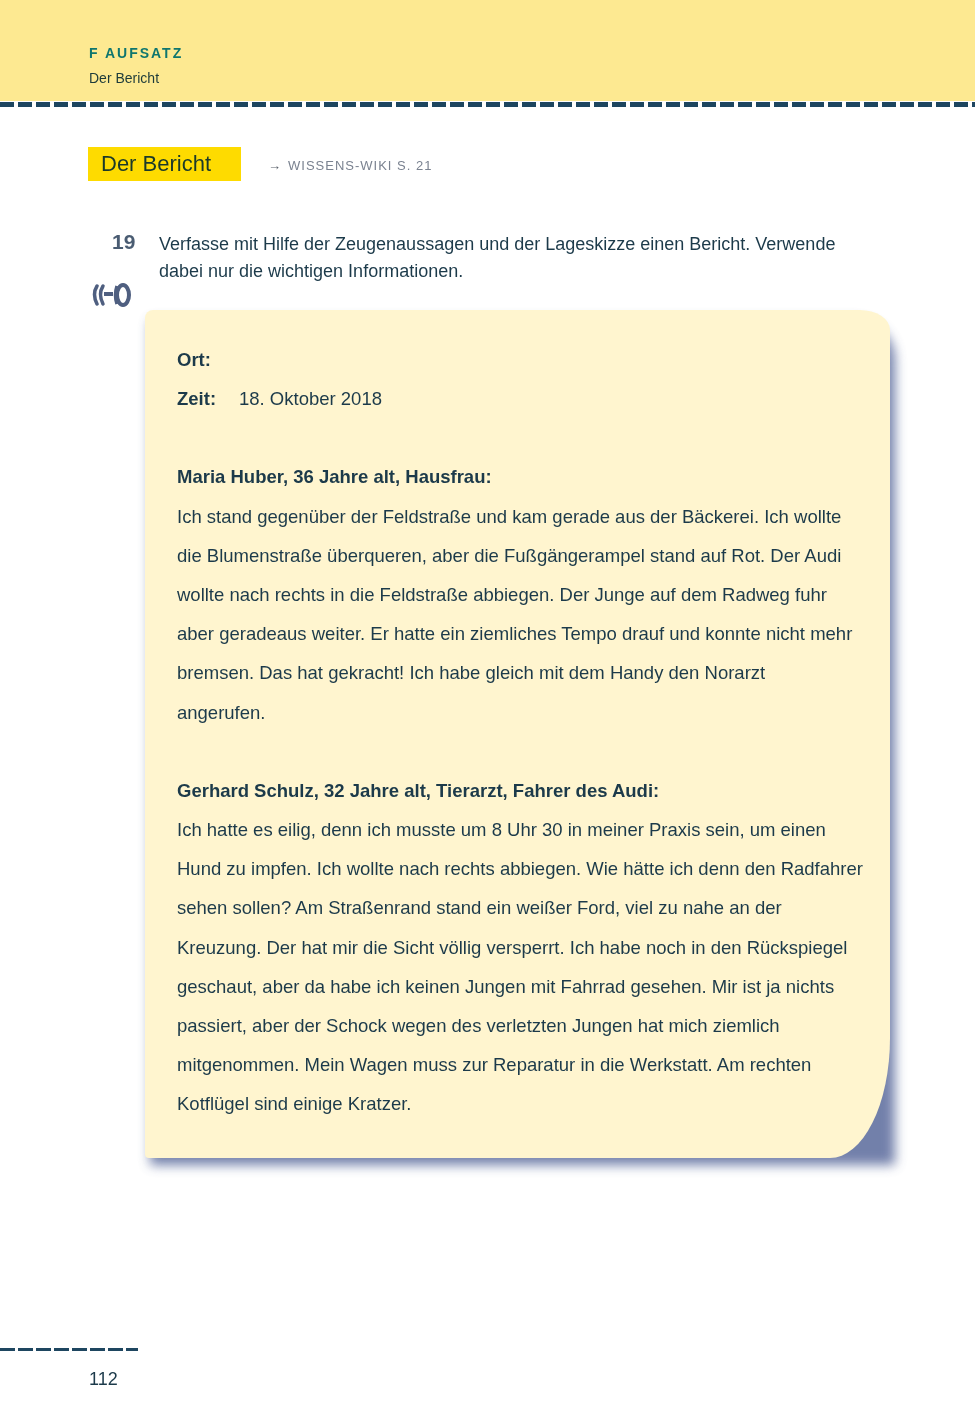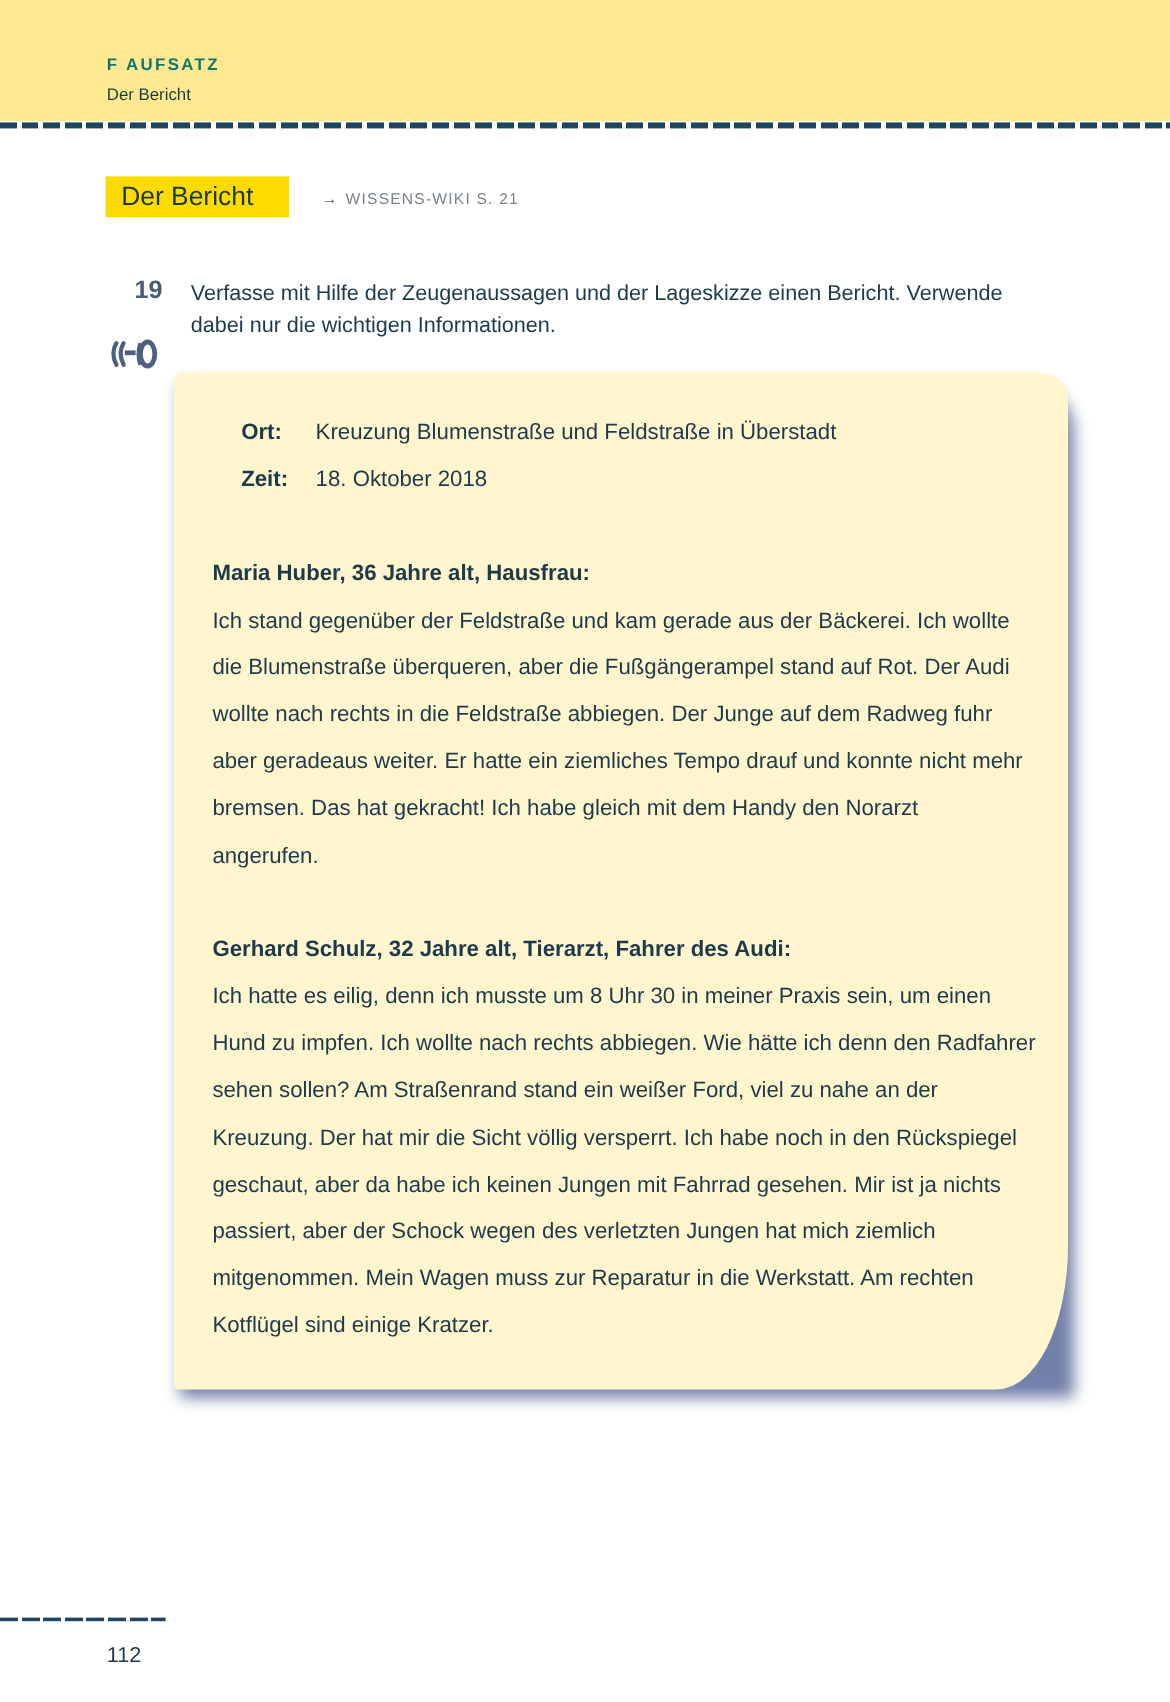--- a/index.html
+++ b/index.html
@@ -54,21 +54,21 @@
   .note {
     position: absolute; left: 145px; top: 310px; width: 745px; height: 848px;
     background: #fff5cf;
     border-radius: 8px 30px 60px 4px / 8px 20px 120px 4px;
   }
   .note-content {
     position: absolute; left: 177px; top: 340px; width: 690px;
     font-size: 18.5px; line-height: 39.2px; color: #1c3a4a;
   }
   .meta-row { display: flex; }
-  .meta-label { width: 62px; font-weight: bold; margin-left: 24px; }
+  .meta-label { width: 62px; font-weight: bold; }
   .spacer { height: 39px; }
   .witness-head { font-weight: bold; }
   .footer-dash {
     position: absolute; left: 0; top: 1348px; width: 138px; height: 3px;
     background: repeating-linear-gradient(90deg, #1e4660 0 15px, transparent 15px 18px);
   }
   .page-number {
     position: absolute; left: 89px; top: 1369px; font-size: 18px; color: #1c3a4a;
   }
 </style>
@@ -96,21 +96,20 @@
     <path d="M27 6 Q24 15 27 24" stroke="#4f5f80" stroke-width="3.5" fill="none"></path>
   </svg>
 </div>
 
 <div class="note-shadow"></div>
 <div class="note"></div>
 
 <div class="note-content">
   <div class="meta-row">
     <span class="meta-label">Ort:</span>
-    <span>Kreuzung Blumenstraße und Feldstraße in Überstadt</span>
   </div>
   <div class="meta-row">
     <span class="meta-label">Zeit:</span>
     <span>18. Oktober 2018</span>
   </div>
   <div class="spacer"></div>
   <div class="witness-head">Maria Huber, 36 Jahre alt, Hausfrau:</div>
   <div style="width:680px">Ich stand gegenüber der Feldstraße und kam gerade aus der Bäckerei. Ich wollte die Blumenstraße überqueren, aber die Fußgängerampel stand auf Rot. Der Audi wollte nach rechts in die Feldstraße abbiegen. Der Junge auf dem Radweg fuhr aber geradeaus weiter. Er hatte ein ziemliches Tempo drauf und konnte nicht mehr bremsen. Das hat gekracht! Ich habe gleich mit dem Handy den Norarzt angerufen.</div>
   <div class="spacer"></div>
   <div class="witness-head">Gerhard Schulz, 32 Jahre alt, Tierarzt, Fahrer des Audi:</div>

